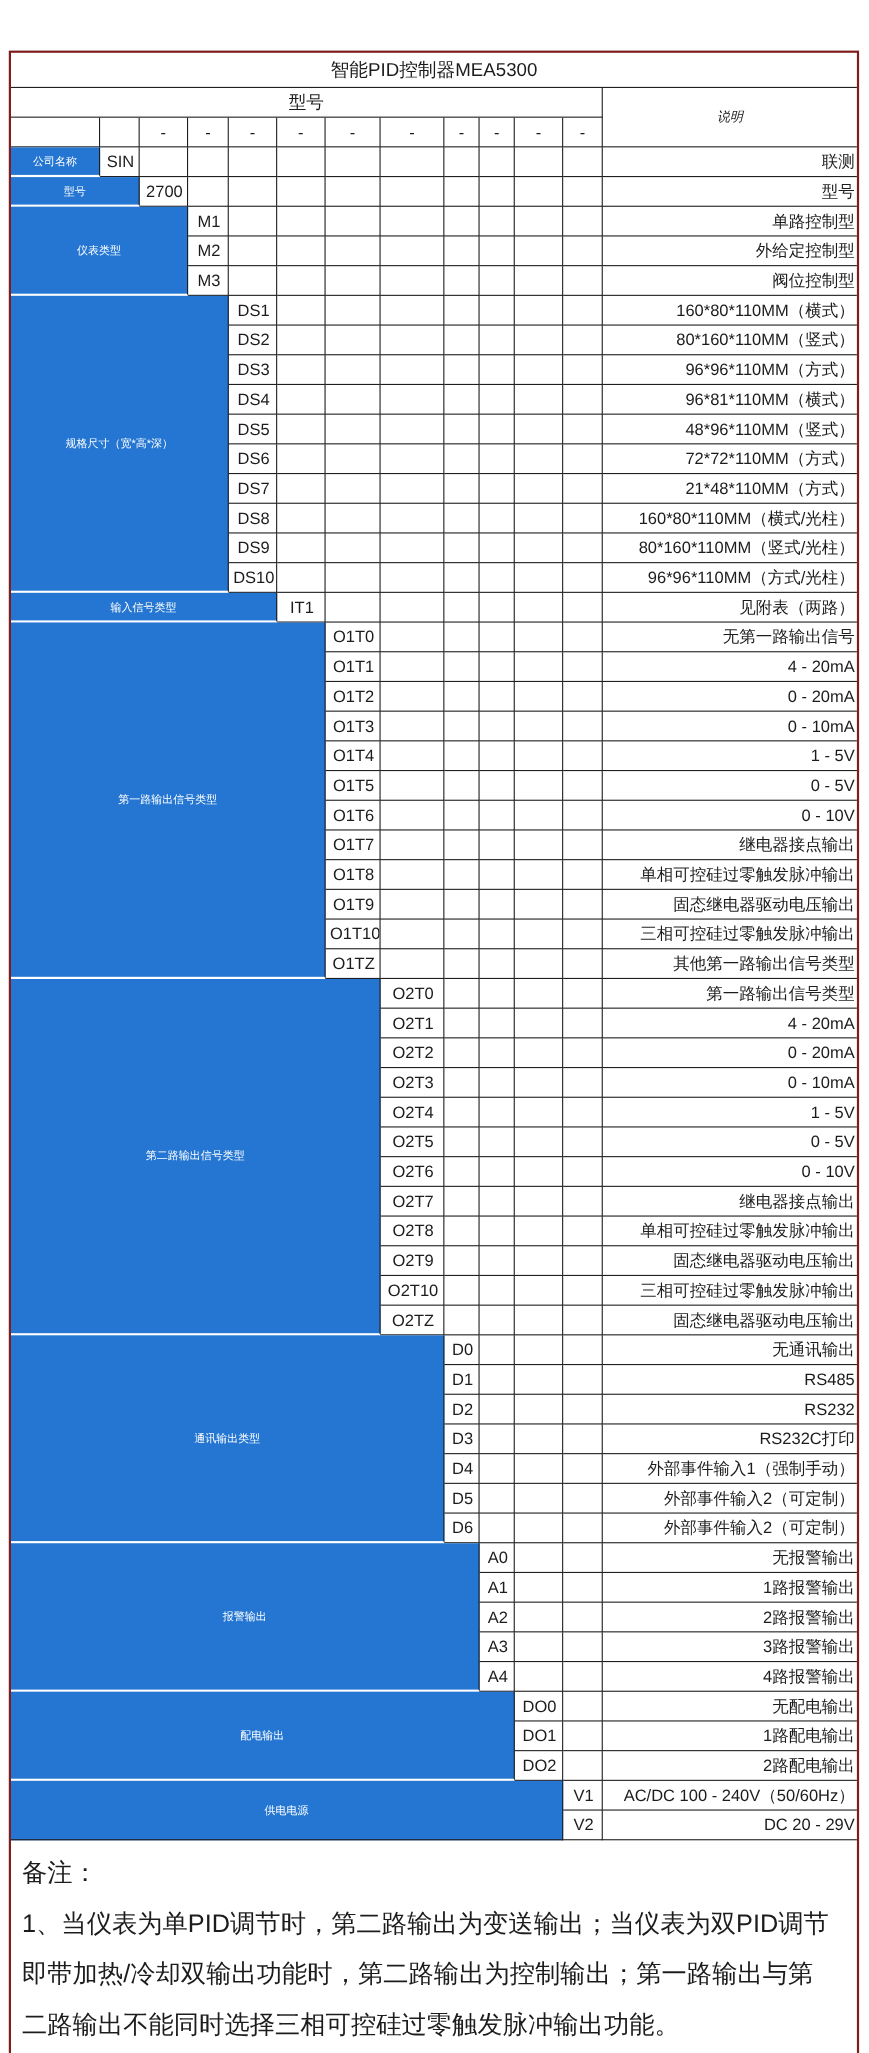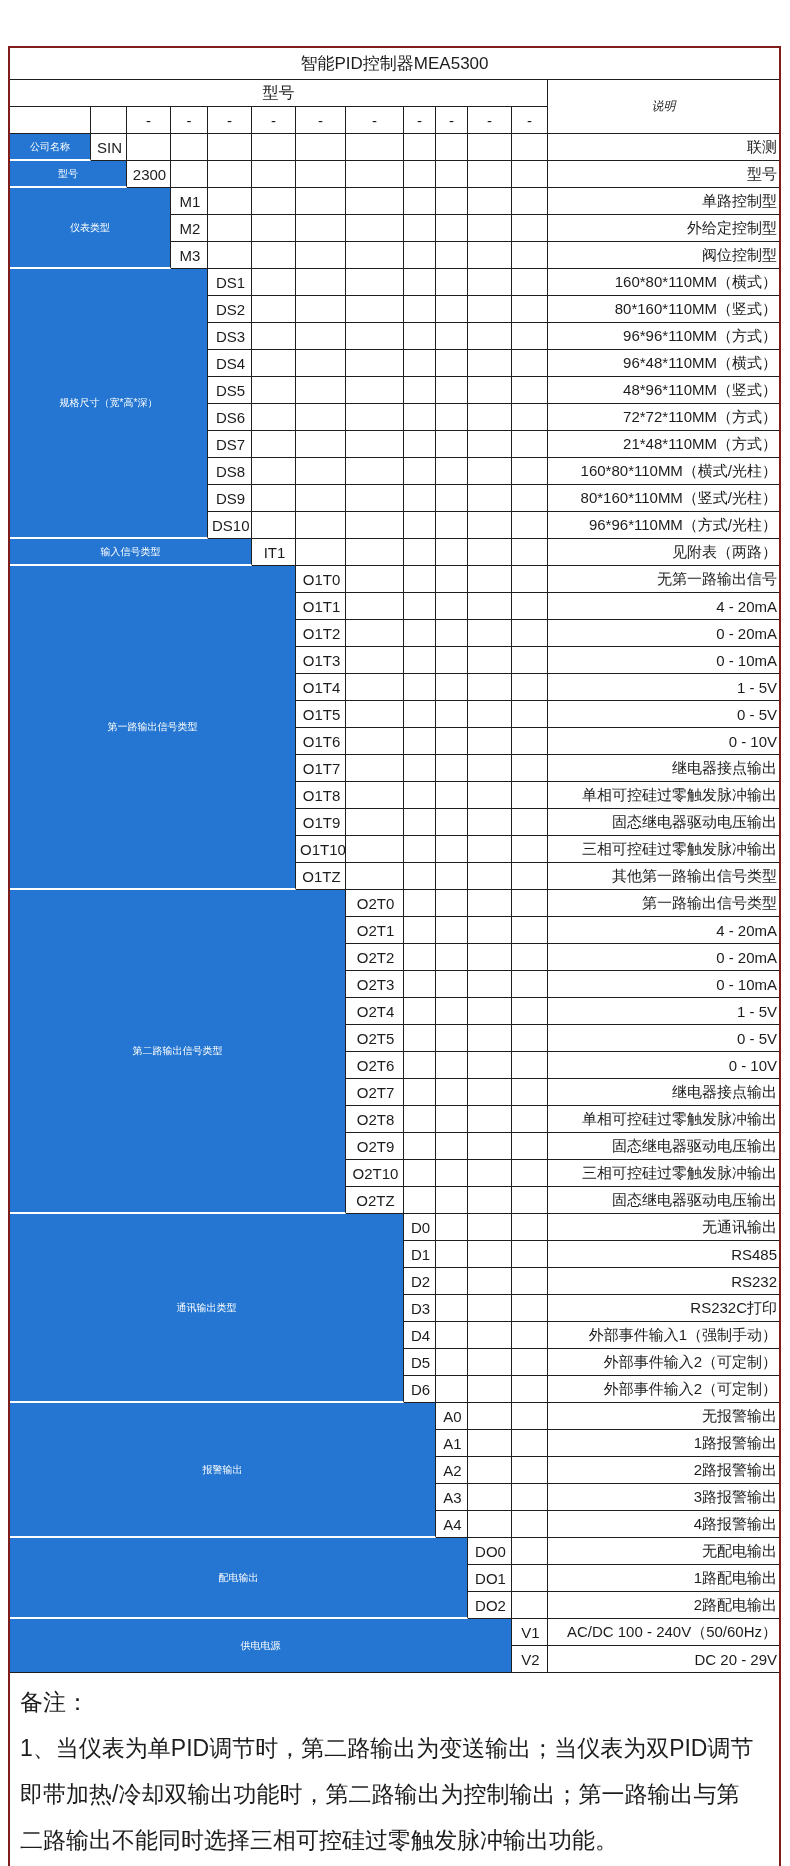--- a/index.html
+++ b/index.html
@@ -110,21 +110,21 @@
           <td></td>
           <td></td>
           <td></td>
           <td></td>
           <td></td>
           <td></td>
           <td class="desc">联测</td>
         </tr>
         <tr>
           <td class="cat" rowspan="1" colspan="2">型号</td>
-          <td class="code">2300</td>
+          <td class="code">2700</td>
           <td></td>
           <td></td>
           <td></td>
           <td></td>
           <td></td>
           <td></td>
           <td></td>
           <td></td>
           <td></td>
           <td class="desc">型号</td>
@@ -202,21 +202,21 @@
         </tr>
         <tr>
           <td class="code">DS4</td>
           <td></td>
           <td></td>
           <td></td>
           <td></td>
           <td></td>
           <td></td>
           <td></td>
-          <td class="desc">96*48*110MM（横式）</td>
+          <td class="desc">96*81*110MM（横式）</td>
         </tr>
         <tr>
           <td class="code">DS5</td>
           <td></td>
           <td></td>
           <td></td>
           <td></td>
           <td></td>
           <td></td>
           <td></td>

